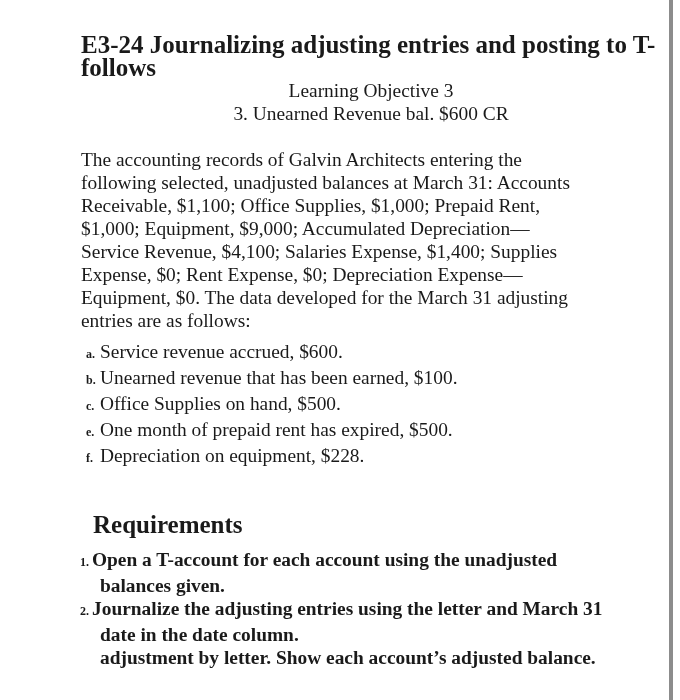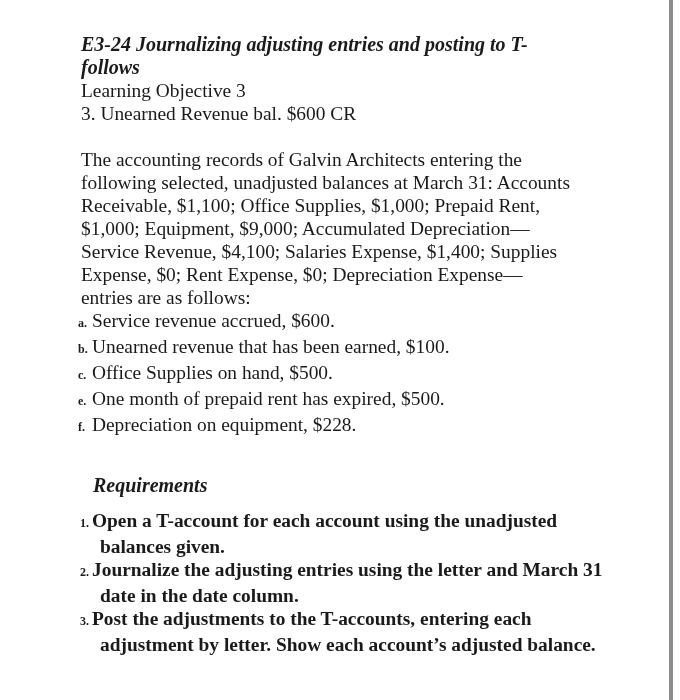--- a/index.html
+++ b/index.html
@@ -19,29 +19,28 @@
       position: absolute;
       left: 81px;
       top: 33px;
       width: 580px;
       font-size: 19.4px;
       line-height: 23px;
     }
     .title {
       font-weight: bold;
       margin: 0;
-      font-size: 20px;
+      font-size: 25px;
       line-height: 23px;
-      font-style: italic;
     }
     .line { display: block; white-space: nowrap; }
-    .sub { margin: 0; }
+    .sub { margin: 0; text-align: center; }
     .gap { height: 23px; }
     .para { margin: 0; }
-    .list { margin: 0; padding: 0; list-style: none; }
+    .list { margin: 8px; padding: 0; list-style: none; }
     .list li {
       white-space: nowrap;
       margin-left: -3px;
     }
     .marker {
       font-size: 12px;
       font-weight: bold;
       display: inline-block;
       width: 14px;
       vertical-align: baseline;
@@ -85,20 +84,21 @@
 
   <div class="gap"></div>
 
   <p class="para">
     <span class="line">The accounting records of Galvin Architects entering the</span>
     <span class="line">following selected, unadjusted balances at March 31: Accounts</span>
     <span class="line">Receivable, $1,100; Office Supplies, $1,000; Prepaid Rent,</span>
     <span class="line">$1,000; Equipment, $9,000; Accumulated Depreciation—</span>
     <span class="line">Service Revenue, $4,100; Salaries Expense, $1,400; Supplies</span>
     <span class="line">Expense, $0; Rent Expense, $0; Depreciation Expense—</span>
+    <span class="line">Equipment, $0. The data developed for the March 31 adjusting</span>
     <span class="line">entries are as follows:</span>
   </p>
 
   <ul class="list">
     <li><span class="marker">a.</span><span>Service revenue accrued, $600.</span></li>
     <li><span class="marker">b.</span><span>Unearned revenue that has been earned, $100.</span></li>
     <li><span class="marker">c.</span><span>Office Supplies on hand, $500.</span></li>
     <li><span class="marker">e.</span><span>One month of prepaid rent has expired, $500.</span></li>
     <li><span class="marker">f.</span><span>Depreciation on equipment, $228.</span></li>
   </ul>
@@ -109,19 +109,18 @@
   <ol class="req-list">
     <li>
       <span class="first"><span class="req-marker">1.</span><span>Open a T-account for each account using the unadjusted</span></span>
       <span class="cont">balances given.</span>
     </li>
     <li>
       <span class="first"><span class="req-marker">2.</span><span>Journalize the adjusting entries using the letter and March 31</span></span>
       <span class="cont">date in the date column.</span>
     </li>
     <li>
-      <span class="first"><span class="req-marker">3.</span><span>Post the adjustments to the T-accounts, entering each</span></span>
       <span class="cont">adjustment by letter. Show each account’s adjusted balance.</span>
     </li>
   </ol>
 </div>
 
 <div class="edge-line"></div>
 
 </body></html>

